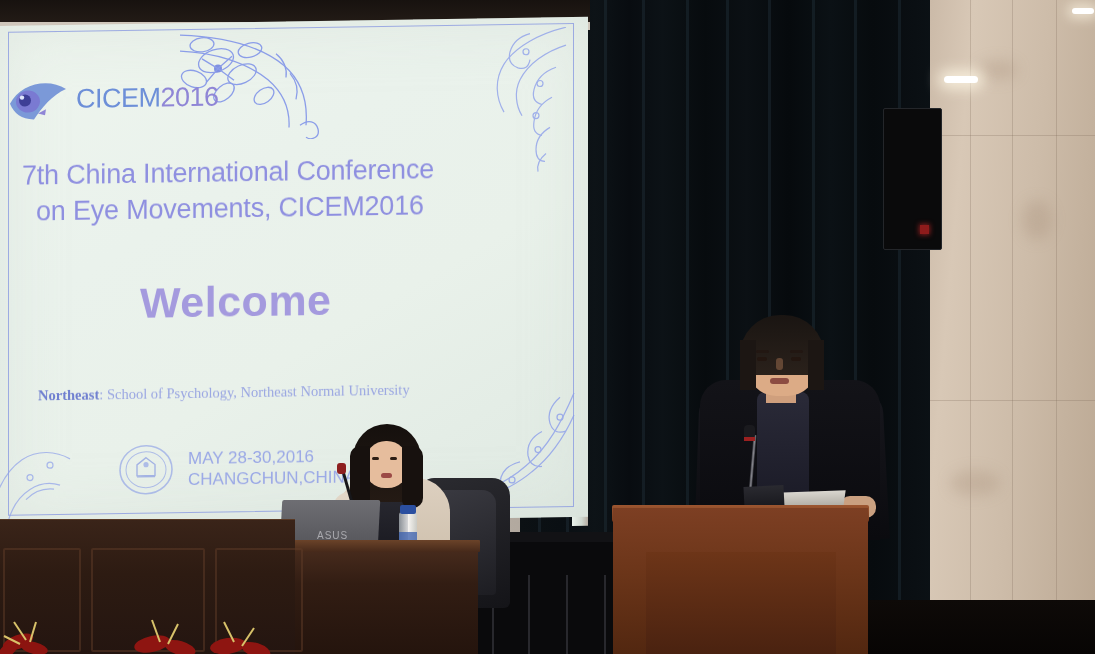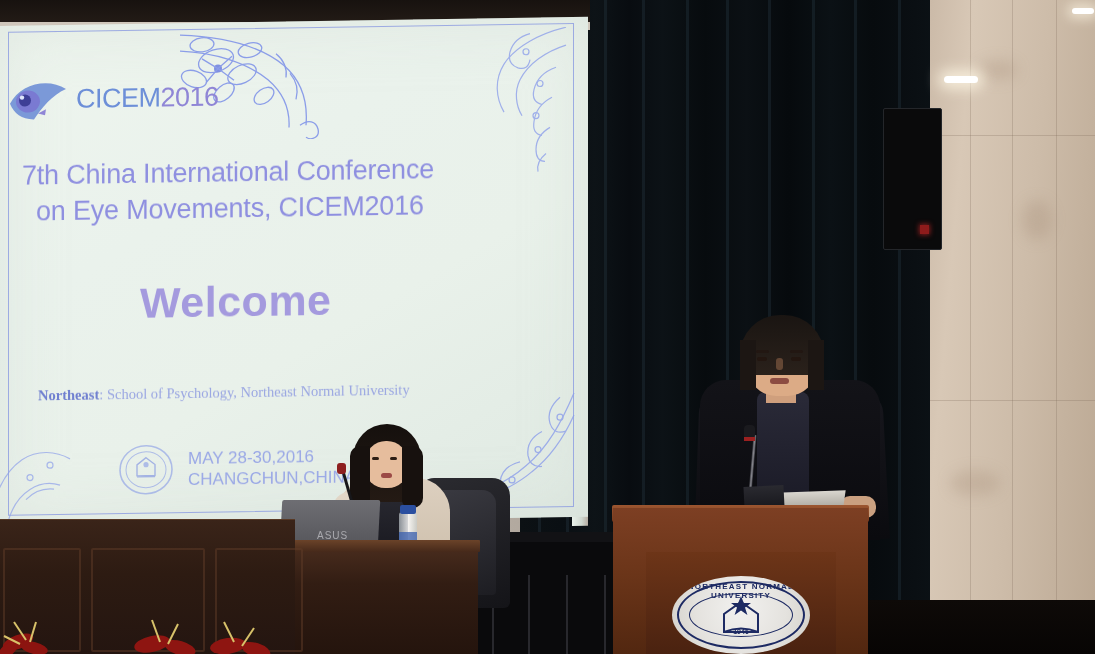--- a/index.html
+++ b/index.html
@@ -426,26 +426,14 @@
   <div class="mic-head"></div>
   <div class="mic-ring"></div>
   <div class="papers"></div>
   <div class="papers2"></div>
 
   <div class="podium-top"></div>
   <div class="podium-apron"></div>
   <div class="podium"></div>
   <div class="podium-body"></div>
 
-  <div class="seal">
-    <div class="seal-ring"></div>
-    <div class="seal-ring2"></div>
-    <div class="seal-text">NORTHEAST NORMAL UNIVERSITY</div>
-    <svg viewBox="0 0 138 78" style="position:absolute;inset:0;width:100%;height:100%">
-      <path d="M69 26 l17 12 v18 h-34 v-18 Z" fill="none" stroke="#1d2a63" stroke-width="2"></path>
-      <polygon points="69,20 71.8,27 79,27 73,31.5 75.4,39 69,34.5 62.6,39 65,31.5 59,27 66.2,27" fill="#1d2a63"></polygon>
-      <path d="M52 56 q17 -7 34 0" fill="none" stroke="#1d2a63" stroke-width="2"></path>
-      <path d="M52 56 h34" stroke="#1d2a63" stroke-width="2"></path>
-    </svg>
-    <div class="seal-year">1946</div>
-  </div>
 
 </div>
 
 </body></html>

